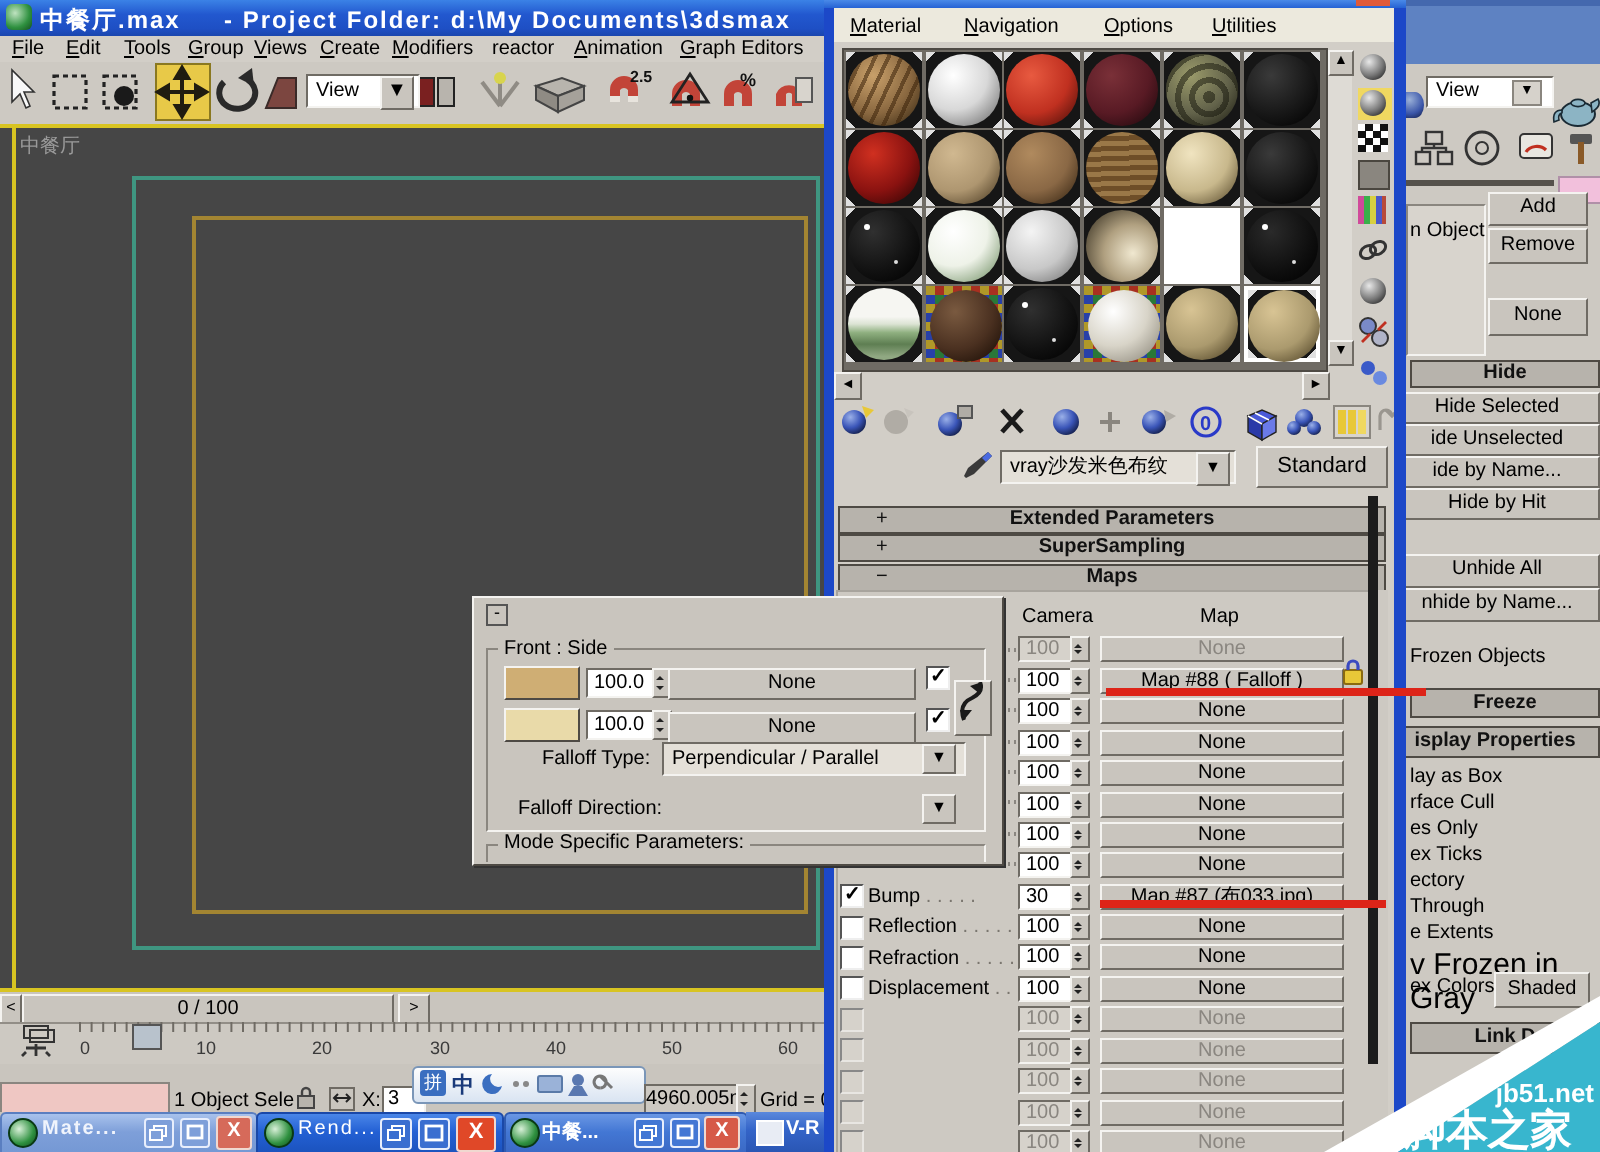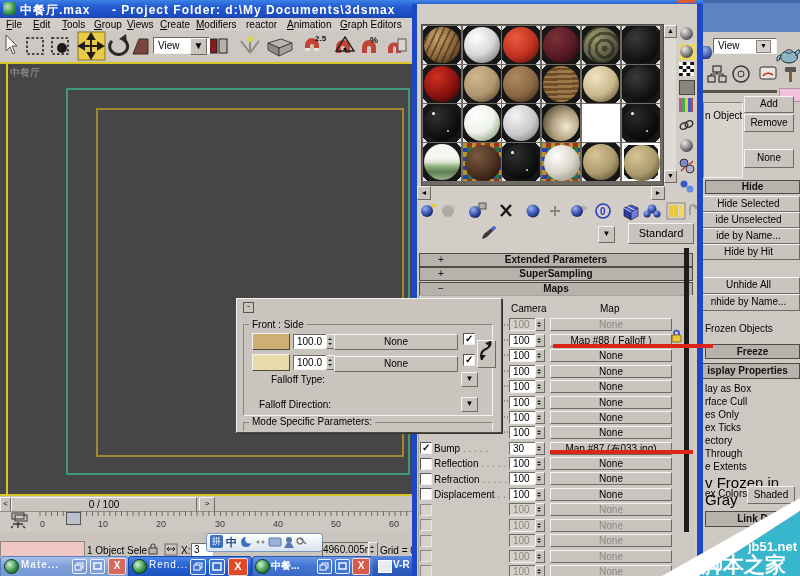--- a/index.html
+++ b/index.html
@@ -332,20 +332,26 @@
  <div class="a" style="left:2px;top:488px;font-size:10px">ex Colors</div>
  <div class="btn" style="left:44px;top:486px;width:46px;height:16px;line-height:15px">Shaded</div>
  <div class="roll" style="left:2px;top:511px;width:93px;height:14px;line-height:14px">Link D</div>
 </div>
 
 <div class="a" style="left:412px;top:0;width:291px;height:576px;background:#1c48c8"></div>
 <div class="a" style="left:412px;top:0;width:291px;height:4px;background:linear-gradient(#4a8ae8,#2562d4)"></div>
 <div class="a" style="left:678px;top:0;width:17px;height:3px;background:#e05a3a"></div>
 <div class="a" style="left:417px;top:4px;width:280px;height:572px;background:#d2cec7"></div>
 
+<div class="a" style="left:417px;top:4px;width:280px;height:17px;background:#ece9dd;font-size:10px">
+ <span class="a" style="left:8px;top:4px"><u>M</u>aterial</span>
+ <span class="a" style="left:65px;top:4px"><u>N</u>avigation</span>
+ <span class="a" style="left:135px;top:4px"><u>O</u>ptions</span>
+ <span class="a" style="left:189px;top:4px"><u>U</u>tilities</span>
+</div>
 
 <div class="a" style="left:421px;top:24px;width:241px;height:160px;background:#6f6b64;border:1px solid #4e4a44"></div>
 <div class="cell" style="left:423px;top:26px;width:38px;height:38px">
       <div class="sph" style="background:radial-gradient(circle at 35% 30%,#c8a06a,#8a6840 55%,#3a2a14 95%)"></div>
       <div class="sph" style="background:repeating-linear-gradient(115deg,rgba(60,35,10,0.55) 0 2px,rgba(0,0,0,0) 2px 6px)"></div>
     </div>
 <div class="cell" style="left:463px;top:26px;width:38px;height:38px">
       <div class="sph" style="background:radial-gradient(circle at 35% 30%,#ffffff,#d8d8d8 50%,#6a6a6a 95%)"></div>
     </div>
 <div class="cell" style="left:502px;top:26px;width:38px;height:38px">
@@ -496,20 +502,21 @@
           <path d="M287 8 a5 5 0 0 1 5 4 l3 0"></path>
           <path d="M292 9 l3 3 -3 3"></path>
         </g>
  </g>
 </svg>
 
 <svg class="a" style="left:478px;top:224px" width="20" height="18">
       <path d="M16 2 l2 2 -9 9 -4 2 -1 -1 2 -4 Z" fill="#3a3a3a"></path>
       <path d="M16 2 l2 2 -3 3 -2 -2 Z" fill="#4a6ae0"></path>
     </svg>
+<div class="fld" style="left:500px;top:225px;width:112px;height:15px;background:#e4e0d8;line-height:15px;padding-left:4px;white-space:nowrap">vray沙发米色布纹</div>
 <div class="btn" style="left:598px;top:226px;width:15px;height:15px;line-height:14px;font-size:8px">▼</div>
 <div class="btn" style="left:628px;top:223px;width:64px;height:19px;line-height:18px;font-size:11px">Standard</div>
 
 <div class="roll" style="left:419px;top:253px;width:272px;height:12px;line-height:12px"><span style="position:absolute;left:18px;font-weight:normal">+</span>Extended Parameters</div>
 <div class="roll" style="left:419px;top:267px;width:272px;height:12px;line-height:12px"><span style="position:absolute;left:18px;font-weight:normal">+</span>SuperSampling</div>
 <div class="roll" style="left:419px;top:282px;width:272px;height:12px;line-height:12px"><span style="position:absolute;left:18px;font-weight:normal">−</span>Maps</div>
 
 <div class="a" style="left:418px;top:295px;width:268px;height:281px;background:#cdc9c2;border:1px solid #a8a49d"></div>
 <div class="a" style="left:511px;top:303px;font-size:10px">Camera</div>
 <div class="a" style="left:600px;top:303px;font-size:10px">Map</div>
@@ -616,20 +623,21 @@
     <div class="ck" style="left:465px;top:356px">✓</div>
 
 <div class="btn" style="left:477px;top:340px;width:17px;height:26px"></div>
 <svg class="a" style="left:478px;top:341px" width="15" height="24">
       <path d="M4 19 q-3 -8 4 -11 q6 -3 4 -8" fill="none" stroke="#1a1a1a" stroke-width="2"></path>
       <path d="M12 6 l1 -6 -6 2 Z" fill="#1a1a1a"></path>
       <path d="M4 19 l-2 -5 6 0 Z" fill="#1a1a1a"></path>
     </svg>
 
 <div class="a" style="left:271px;top:374px;font-size:10px">Falloff Type:</div>
+<div class="fld" style="left:331px;top:371px;width:146px;height:15px;background:#e4e0d8;line-height:15px;padding-left:4px;overflow:hidden;white-space:nowrap">Perpendicular / Parallel</div>
 <div class="btn" style="left:461px;top:372px;width:15px;height:13px;line-height:12px;font-size:8px">▼</div>
 
 <div class="a" style="left:259px;top:399px;font-size:10px">Falloff Direction:</div>
 <div class="btn" style="left:461px;top:397px;width:15px;height:13px;line-height:12px;font-size:8px">▼</div>
 
 <div class="et" style="left:243px;top:422px;width:248px;height:8px;border-bottom:none;border-left-width:1px"></div>
 <div class="a" style="left:249px;top:416px;background:#c9c5be;padding:0 3px;font-size:10px">Mode Specific Parameters:</div>
 
 <div class="a" style="left:553px;top:344px;width:160px;height:4px;background:#dd2418"></div>
 <div class="a" style="left:550px;top:450px;width:143px;height:4px;background:#dd2418"></div>

